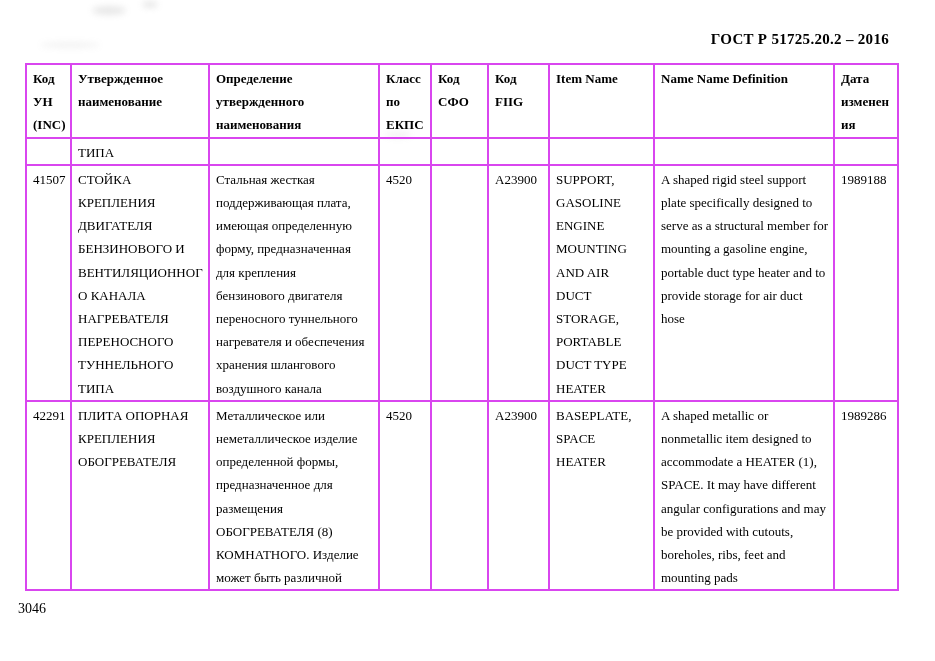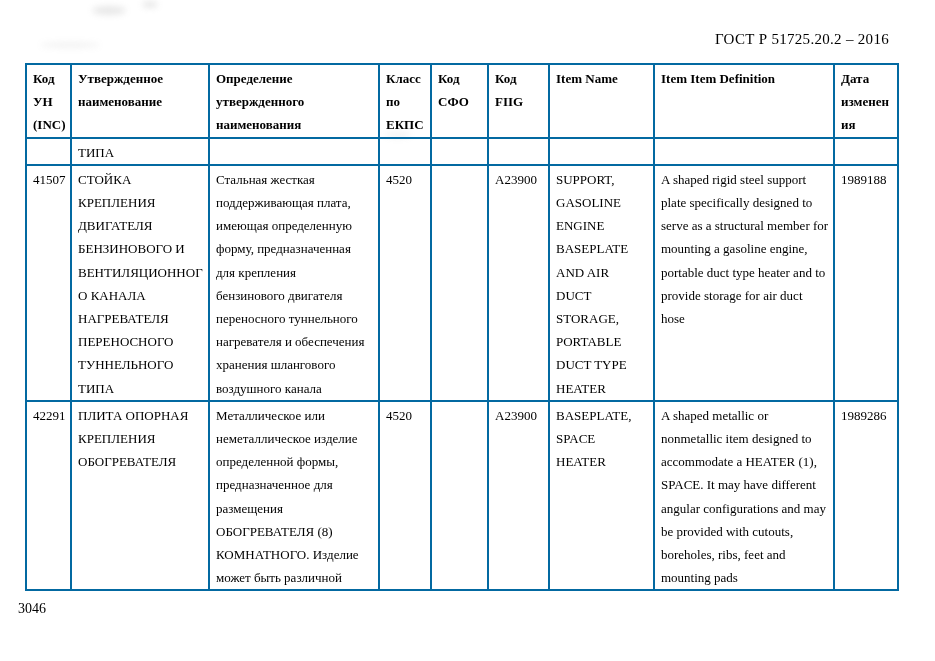--- a/index.html
+++ b/index.html
@@ -8,33 +8,33 @@
     background: #ffffff;
     font-family: "Liberation Serif", serif;
     color: #000;
     position: relative;
     overflow: hidden;
   }
   .doc-title {
     position: absolute;
     top: 31px; right: 46px;
     font-size: 15px;
-    font-weight: normal;
+    font-weight: bold;
     letter-spacing: 0.3px;
     white-space: pre;
   }
   table.inc-table {
     position: absolute;
     left: 25px; top: 63px;
     width: 872px;
     border-collapse: collapse;
     table-layout: fixed;
   }
   .inc-table td, .inc-table th {
-    border: 2px solid #0369a1;
+    border: 2px solid #d946ef;
     vertical-align: top;
     text-align: left;
     padding: 2px 2px 0 6px;
     font-size: 13px;
     line-height: 23.2px;
     white-space: pre;
     overflow: visible;
     font-weight: normal;
   }
   .inc-table th { font-weight: bold; }
@@ -94,21 +94,21 @@
 утвержденного
 наименования</th>
       <th>Класс
 по
 ЕКПС</th>
       <th>Код
 СФО</th>
       <th>Код
 FIIG</th>
       <th>Item Name</th>
-      <th>Item Item Definition</th>
+      <th>Name Name Definition</th>
       <th>Дата
 изменен
 ия</th>
     </tr>
 
     <tr class="row-cont">
       <td></td>
       <td>ТИПА</td>
       <td></td>
       <td></td>
@@ -140,21 +140,21 @@
 переносного туннельного
 нагревателя и обеспечения
 хранения шлангового
 воздушного канала</td>
       <td>4520</td>
       <td></td>
       <td>A23900</td>
       <td>SUPPORT,
 GASOLINE
 ENGINE
-BASEPLATE
+MOUNTING
 AND AIR
 DUCT
 STORAGE,
 PORTABLE
 DUCT TYPE
 HEATER</td>
       <td>A shaped rigid steel support
 plate specifically designed to
 serve as a structural member for
 mounting a gasoline engine,

